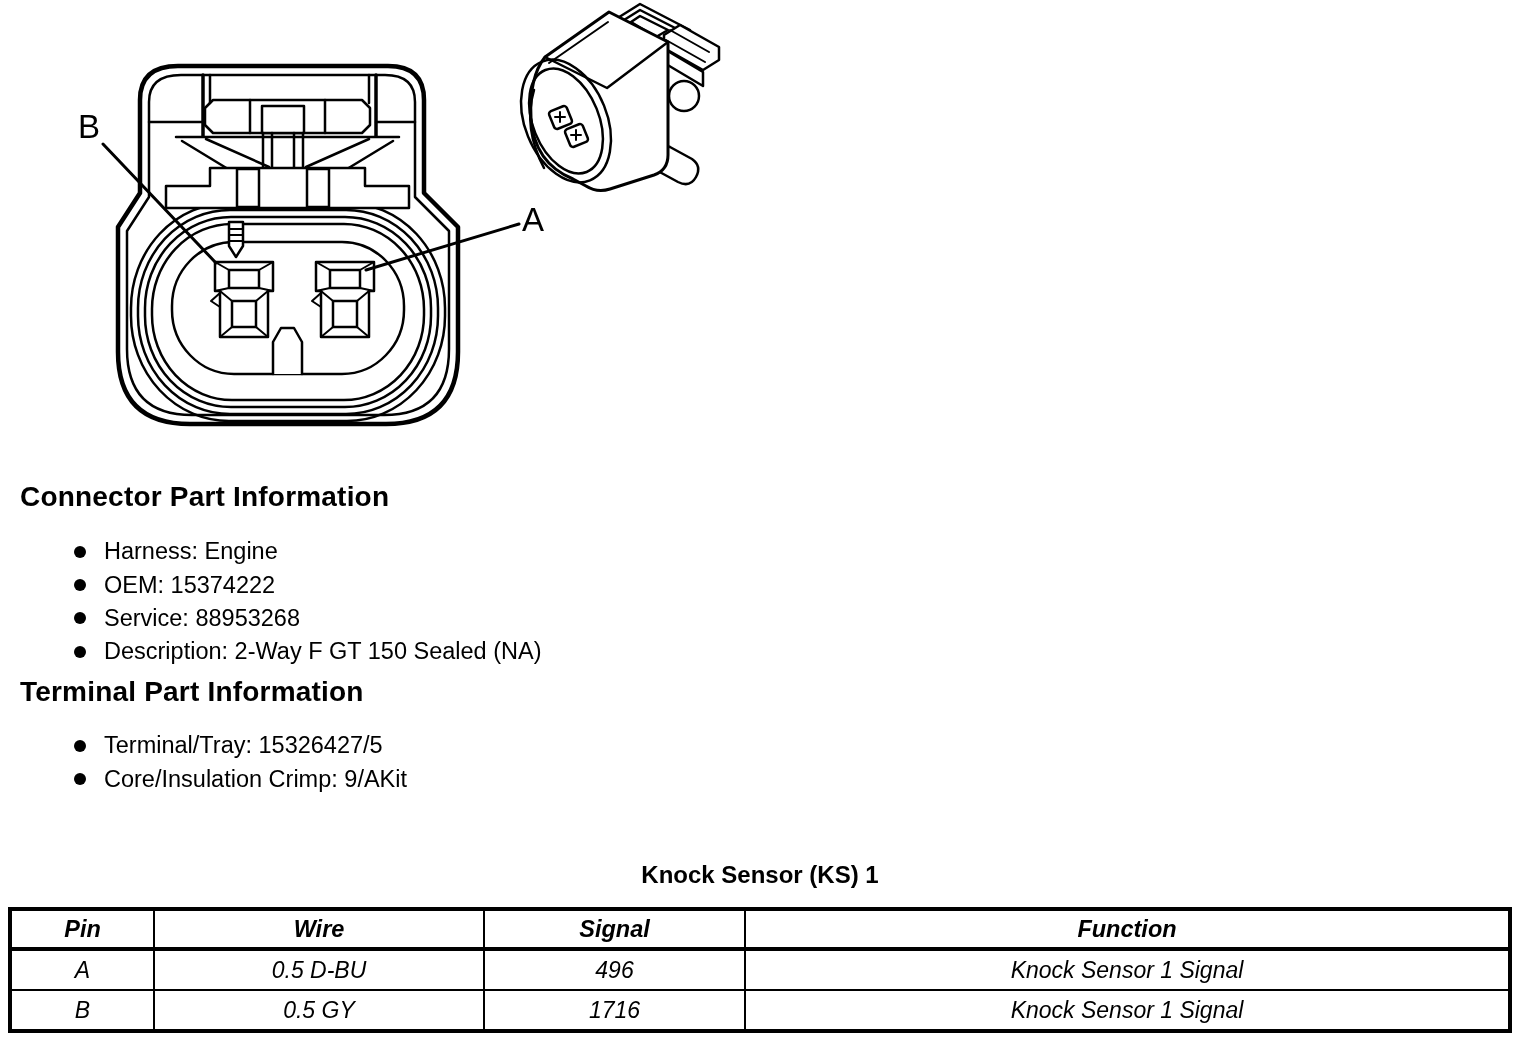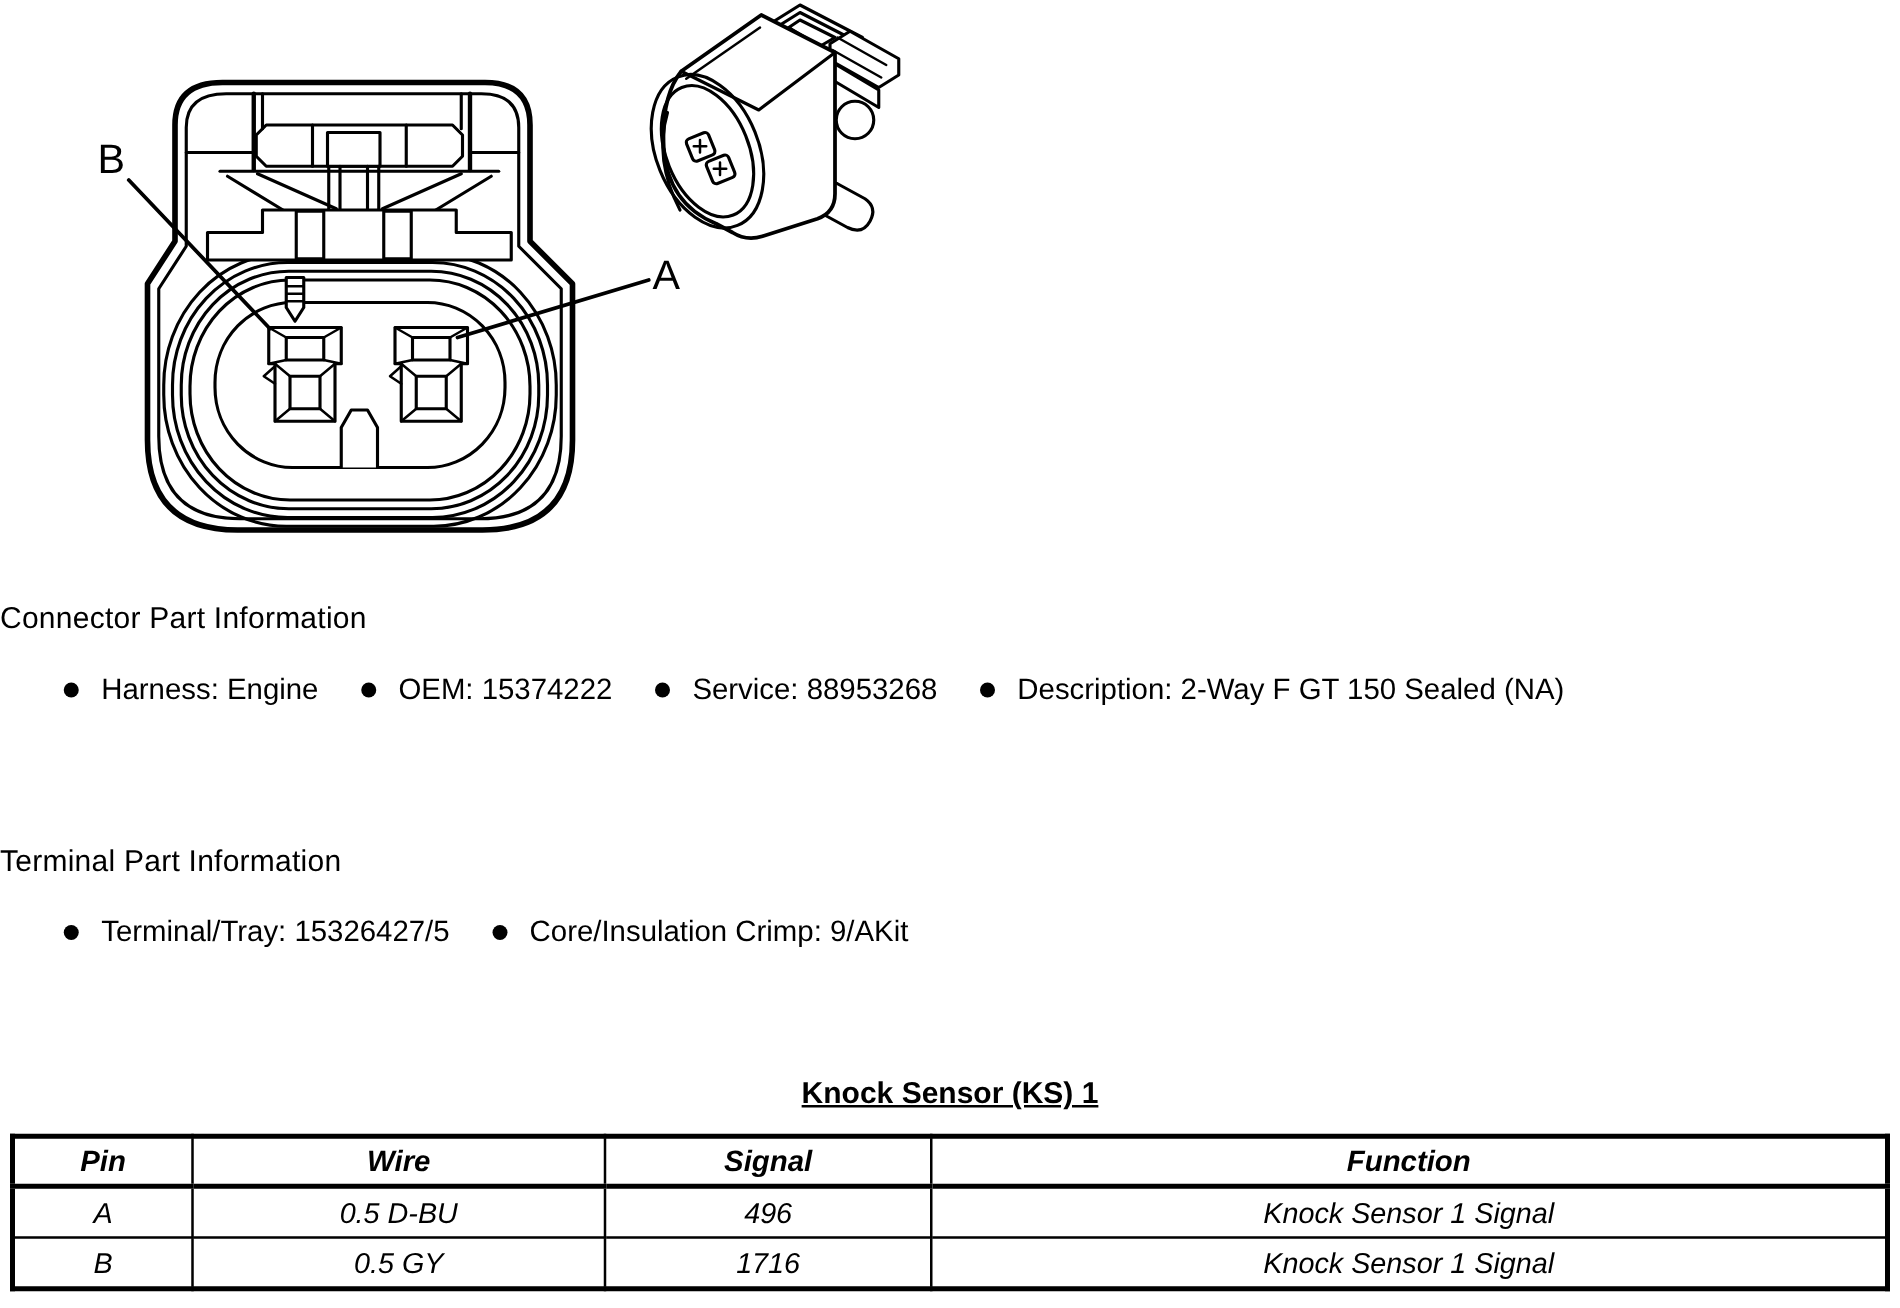--- a/index.html
+++ b/index.html
@@ -10,37 +10,37 @@
     height: 1046px;
     font-family: "Liberation Sans", sans-serif;
     color: #000;
     overflow: hidden;
   }
   .abs { position:absolute; }
   #diagram-svg { left:0; top:0; width:1520px; height:460px; }
   svg text { font-family:"Liberation Sans", sans-serif; }
 
   .sec-heading {
-    left:0;
-    font-size:24px;
-    font-weight:normal;
+    left:20px;
+    font-size:28px;
+    font-weight:bold;
     letter-spacing:0.2px;
     white-space:nowrap;
   }
-  .bullet-list { left:17px; display:flex; flex-direction:row; }
+  .bullet-list { left:0; display:flex; flex-direction:column;padding-left:40px; }
   .bullet-item { display:flex; align-items:center; height:33.4px; }
   .bullet-dot {
     width:12px; height:12px; border-radius:50%;
     background:#000; margin-left:34px; margin-right:18px; flex:0 0 auto;
   }
   .bullet-text { font-size:23.5px; white-space:nowrap; }
 
   .table-title {
     left:8px; top:861px; width:1504px;
-    text-align:center; font-size:24px; font-weight:bold;text-decoration:underline;
+    text-align:center; font-size:24px; font-weight:bold;
   }
   table.pinout {
     position:absolute; left:8px; top:907px; width:1504px;
     border-collapse:collapse; table-layout:fixed;font-style:italic;
   }
   table.pinout, table.pinout th, table.pinout td { border:2px solid #000; }
   table.pinout { border:4px solid #000; }
   table.pinout th {
     border-bottom:4px solid #000;
     font-size:23.5px; font-weight:bold; height:40px; text-align:center;

